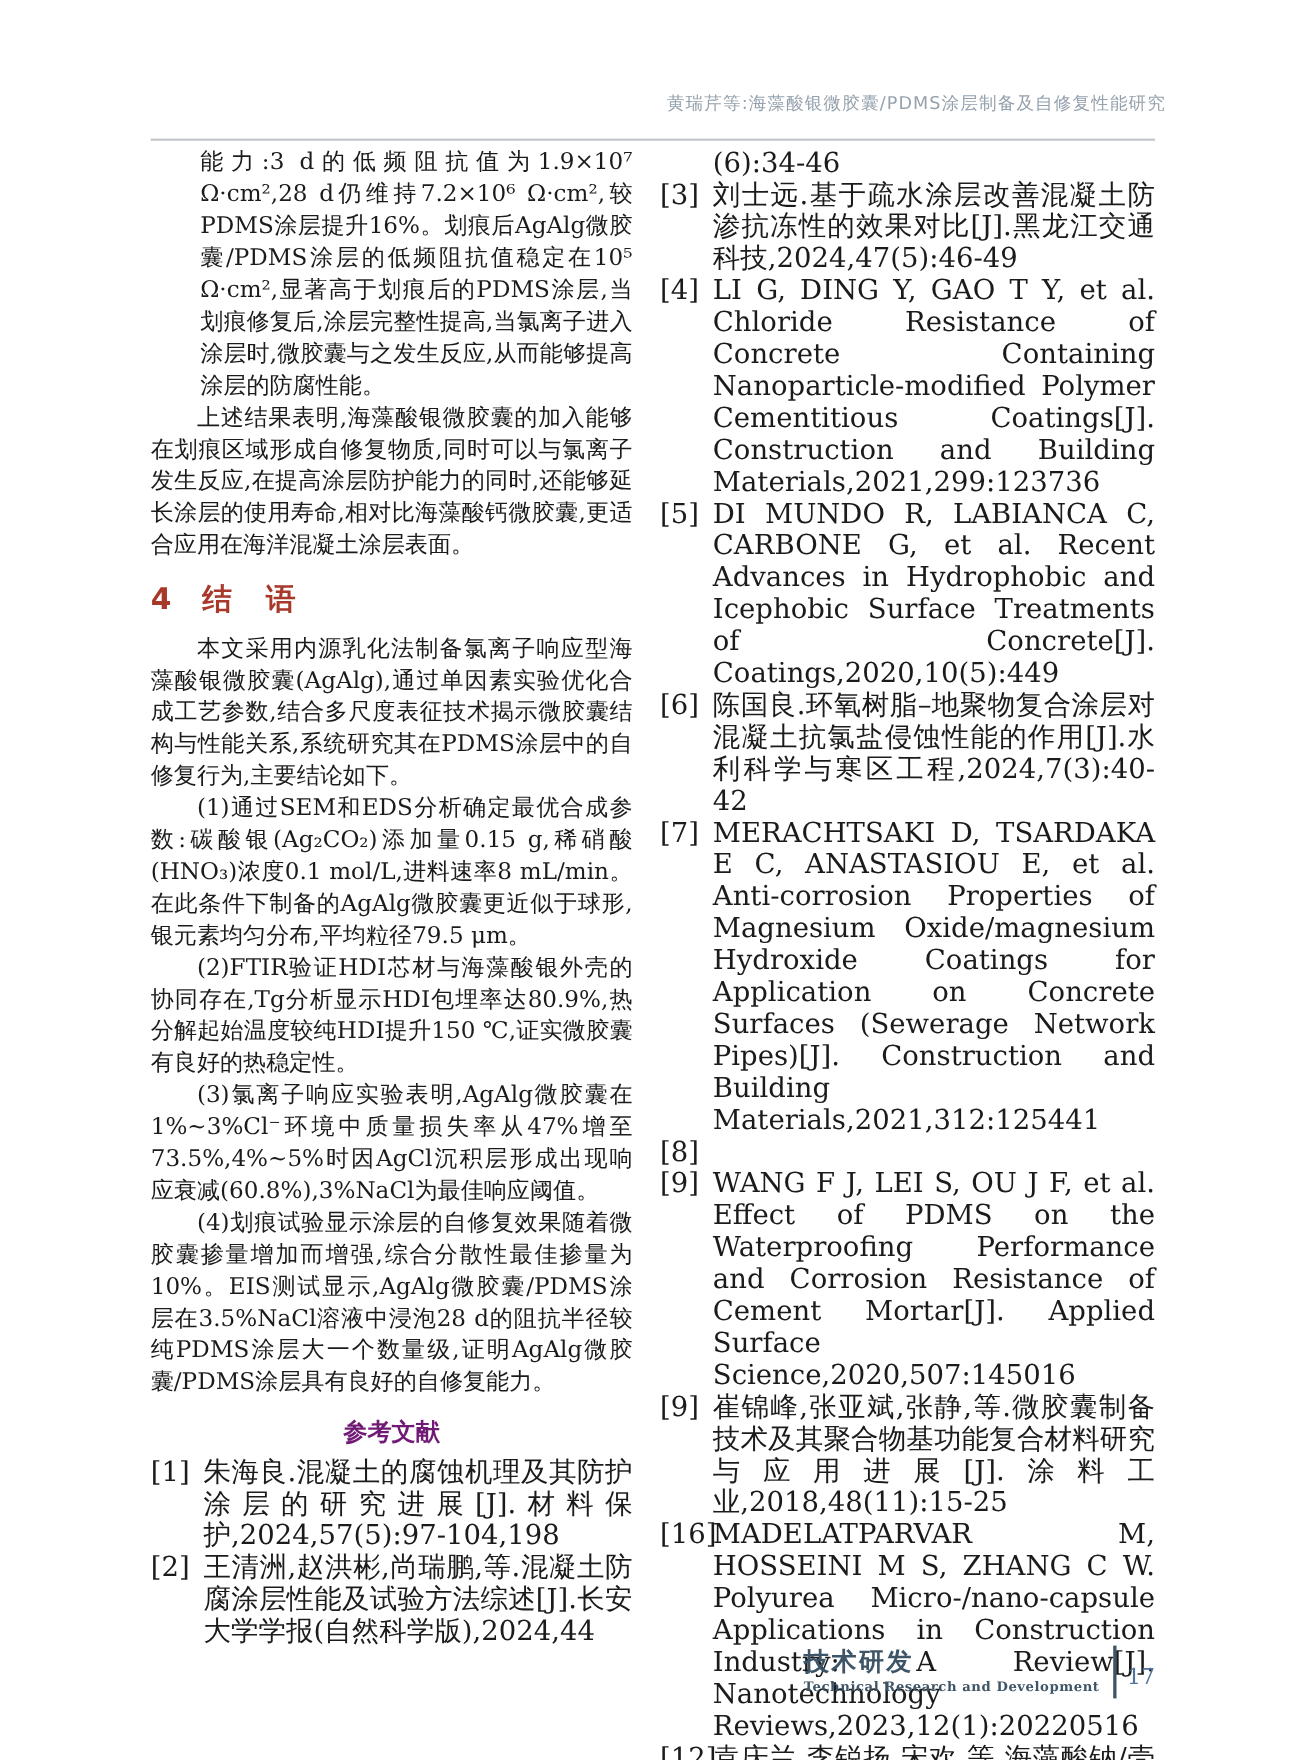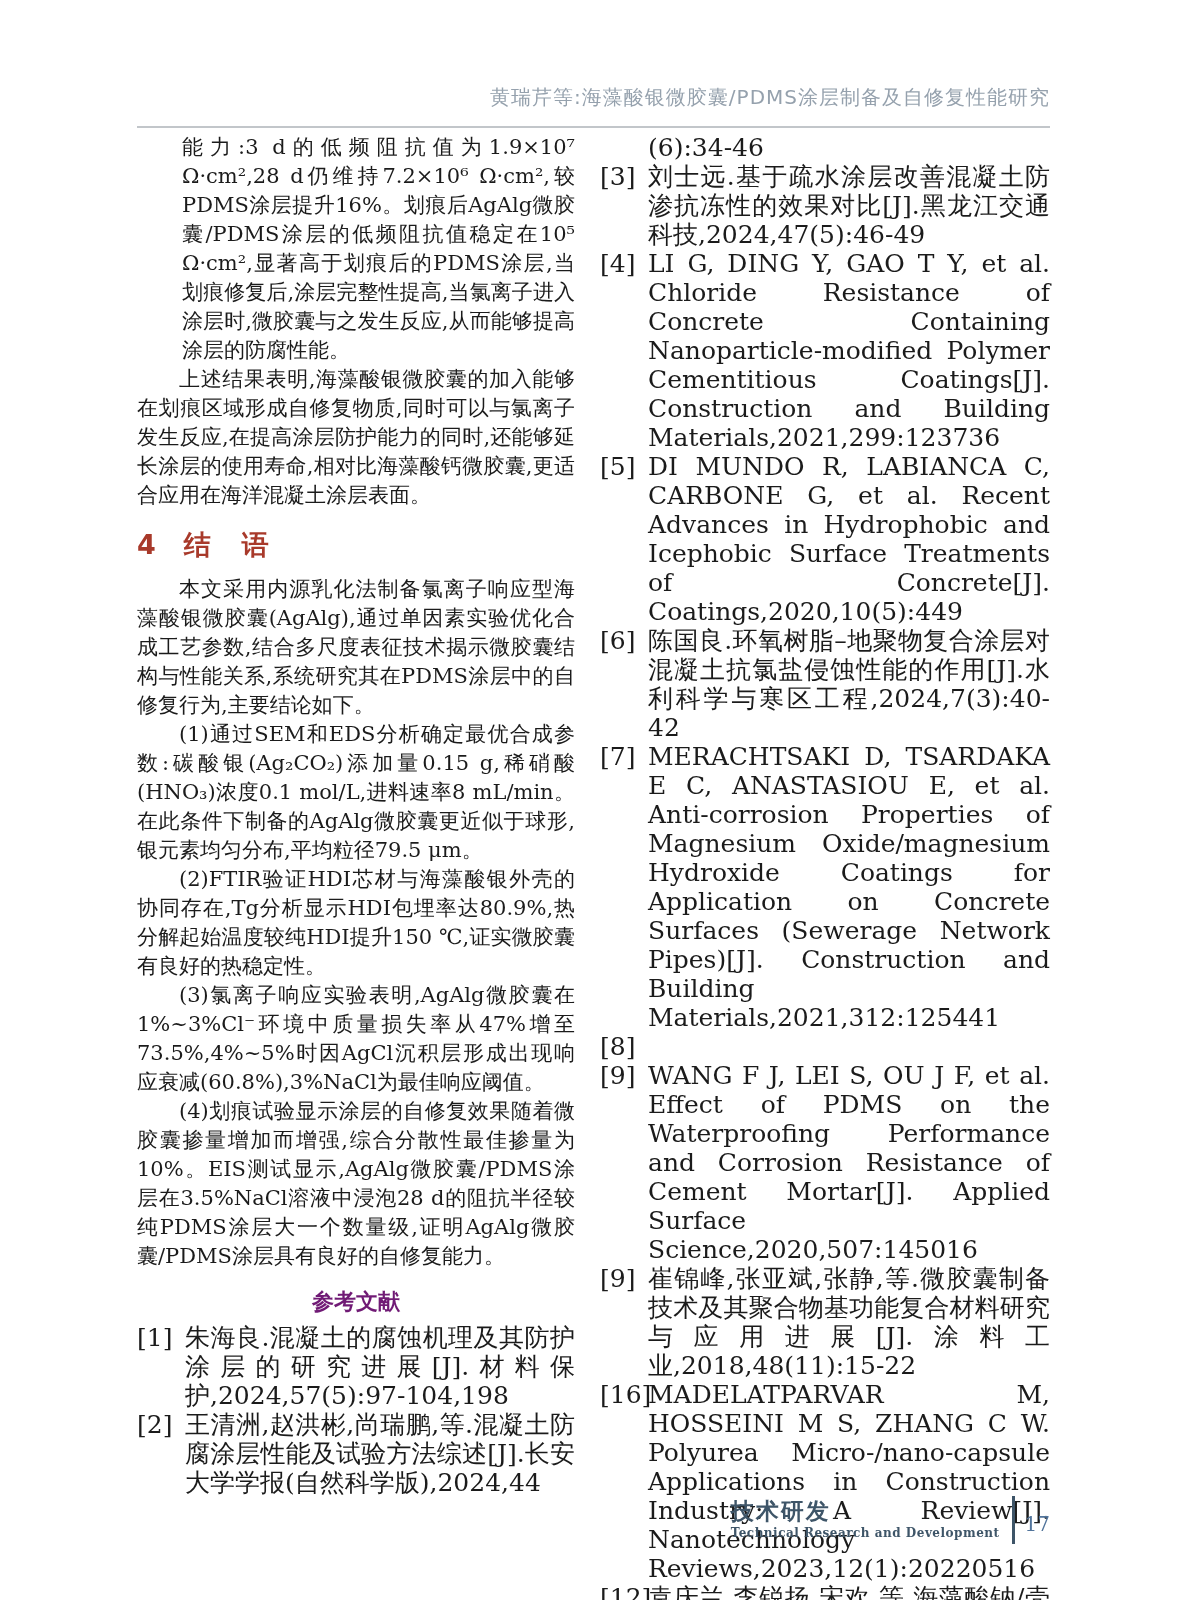--- a/index.html
+++ b/index.html
@@ -2,23 +2,23 @@
 <html style="--accent-red: #a8392a; --footer-blue: #3e5568; --page-number-blue: #51749b; --header-gray: #95a1ad;"><head>
 <meta charset="utf-8">
 <style>
   html,body { margin:0; padding:0; background:#ffffff; }
   .page {
     position:relative; width:1187px; height:1600px; background:#fff; overflow:hidden;
     font-family:"DejaVu Serif","Liberation Serif",serif; color:#1b1b1b;
   }
   
   .running-header {
-    position:absolute; left:137px; top:84px; width:913px;
+    position:absolute; left:147px; top:84px; width:913px;
     text-align:right; font-family:"DejaVu Sans","Liberation Sans",sans-serif;
-    font-size:20px; letter-spacing:1px; color:var(--header-gray,#95a1ad);
+    font-size:16px; letter-spacing:1px; color:var(--header-gray,#95a1ad);
   }
   .header-rule {
     position:absolute; left:137px; top:126px; width:913px; height:0;
     border-top:2px solid #c2c6ca;
   }
   
   .columns { position:absolute; left:137px; top:133px; width:913px; display:flex; }
   .col-left  { width:438px; margin-right:25px; flex:none; }
   .col-right { width:450px; flex:none; }
   p.body-par {
@@ -124,21 +124,21 @@
       </div>
       <div class="ref">
         <span class="ref-num">[8]</span>
       </div>
       <div class="ref">
         <span class="ref-num">[9]</span>
         <span class="ref-text">WANG F J, LEI S, OU J F, et al. Effect of PDMS on the Waterproofing Performance and Corrosion Resistance of Cement Mortar[J]. Applied Surface Science,2020,507:145016</span>
       </div>
       <div class="ref">
         <span class="ref-num">[9]</span>
-        <span class="ref-text">崔锦峰,张亚斌,张静,等.微胶囊制备技术及其聚合物基功能复合材料研究与应用进展[J].涂料工业,2018,48(11):15-22</span>
+        <span class="ref-text">崔锦峰,张亚斌,张静,等.微胶囊制备技术及其聚合物基功能复合材料研究与应用进展[J].涂料工业,2018,48(11):15-25</span>
       </div>
       <div class="ref">
         <span class="ref-num">[16]</span>
         <span class="ref-text">MADELATPARVAR M, HOSSEINI M S, ZHANG C W. Polyurea Micro-/nano-capsule Applications in Construction Industry: A Review[J]. Nanotechnology Reviews,2023,12(1):20220516</span>
       </div>
       <div class="ref">
         <span class="ref-num">[12]</span>
         <span class="ref-text">袁庆兰,李锐扬,宋欢,等.海藻酸钠/壳聚糖/海藻酸钙微胶囊机械强度的研究[J].广州化工,2021,49(14):55-58</span>
       </div>
 

